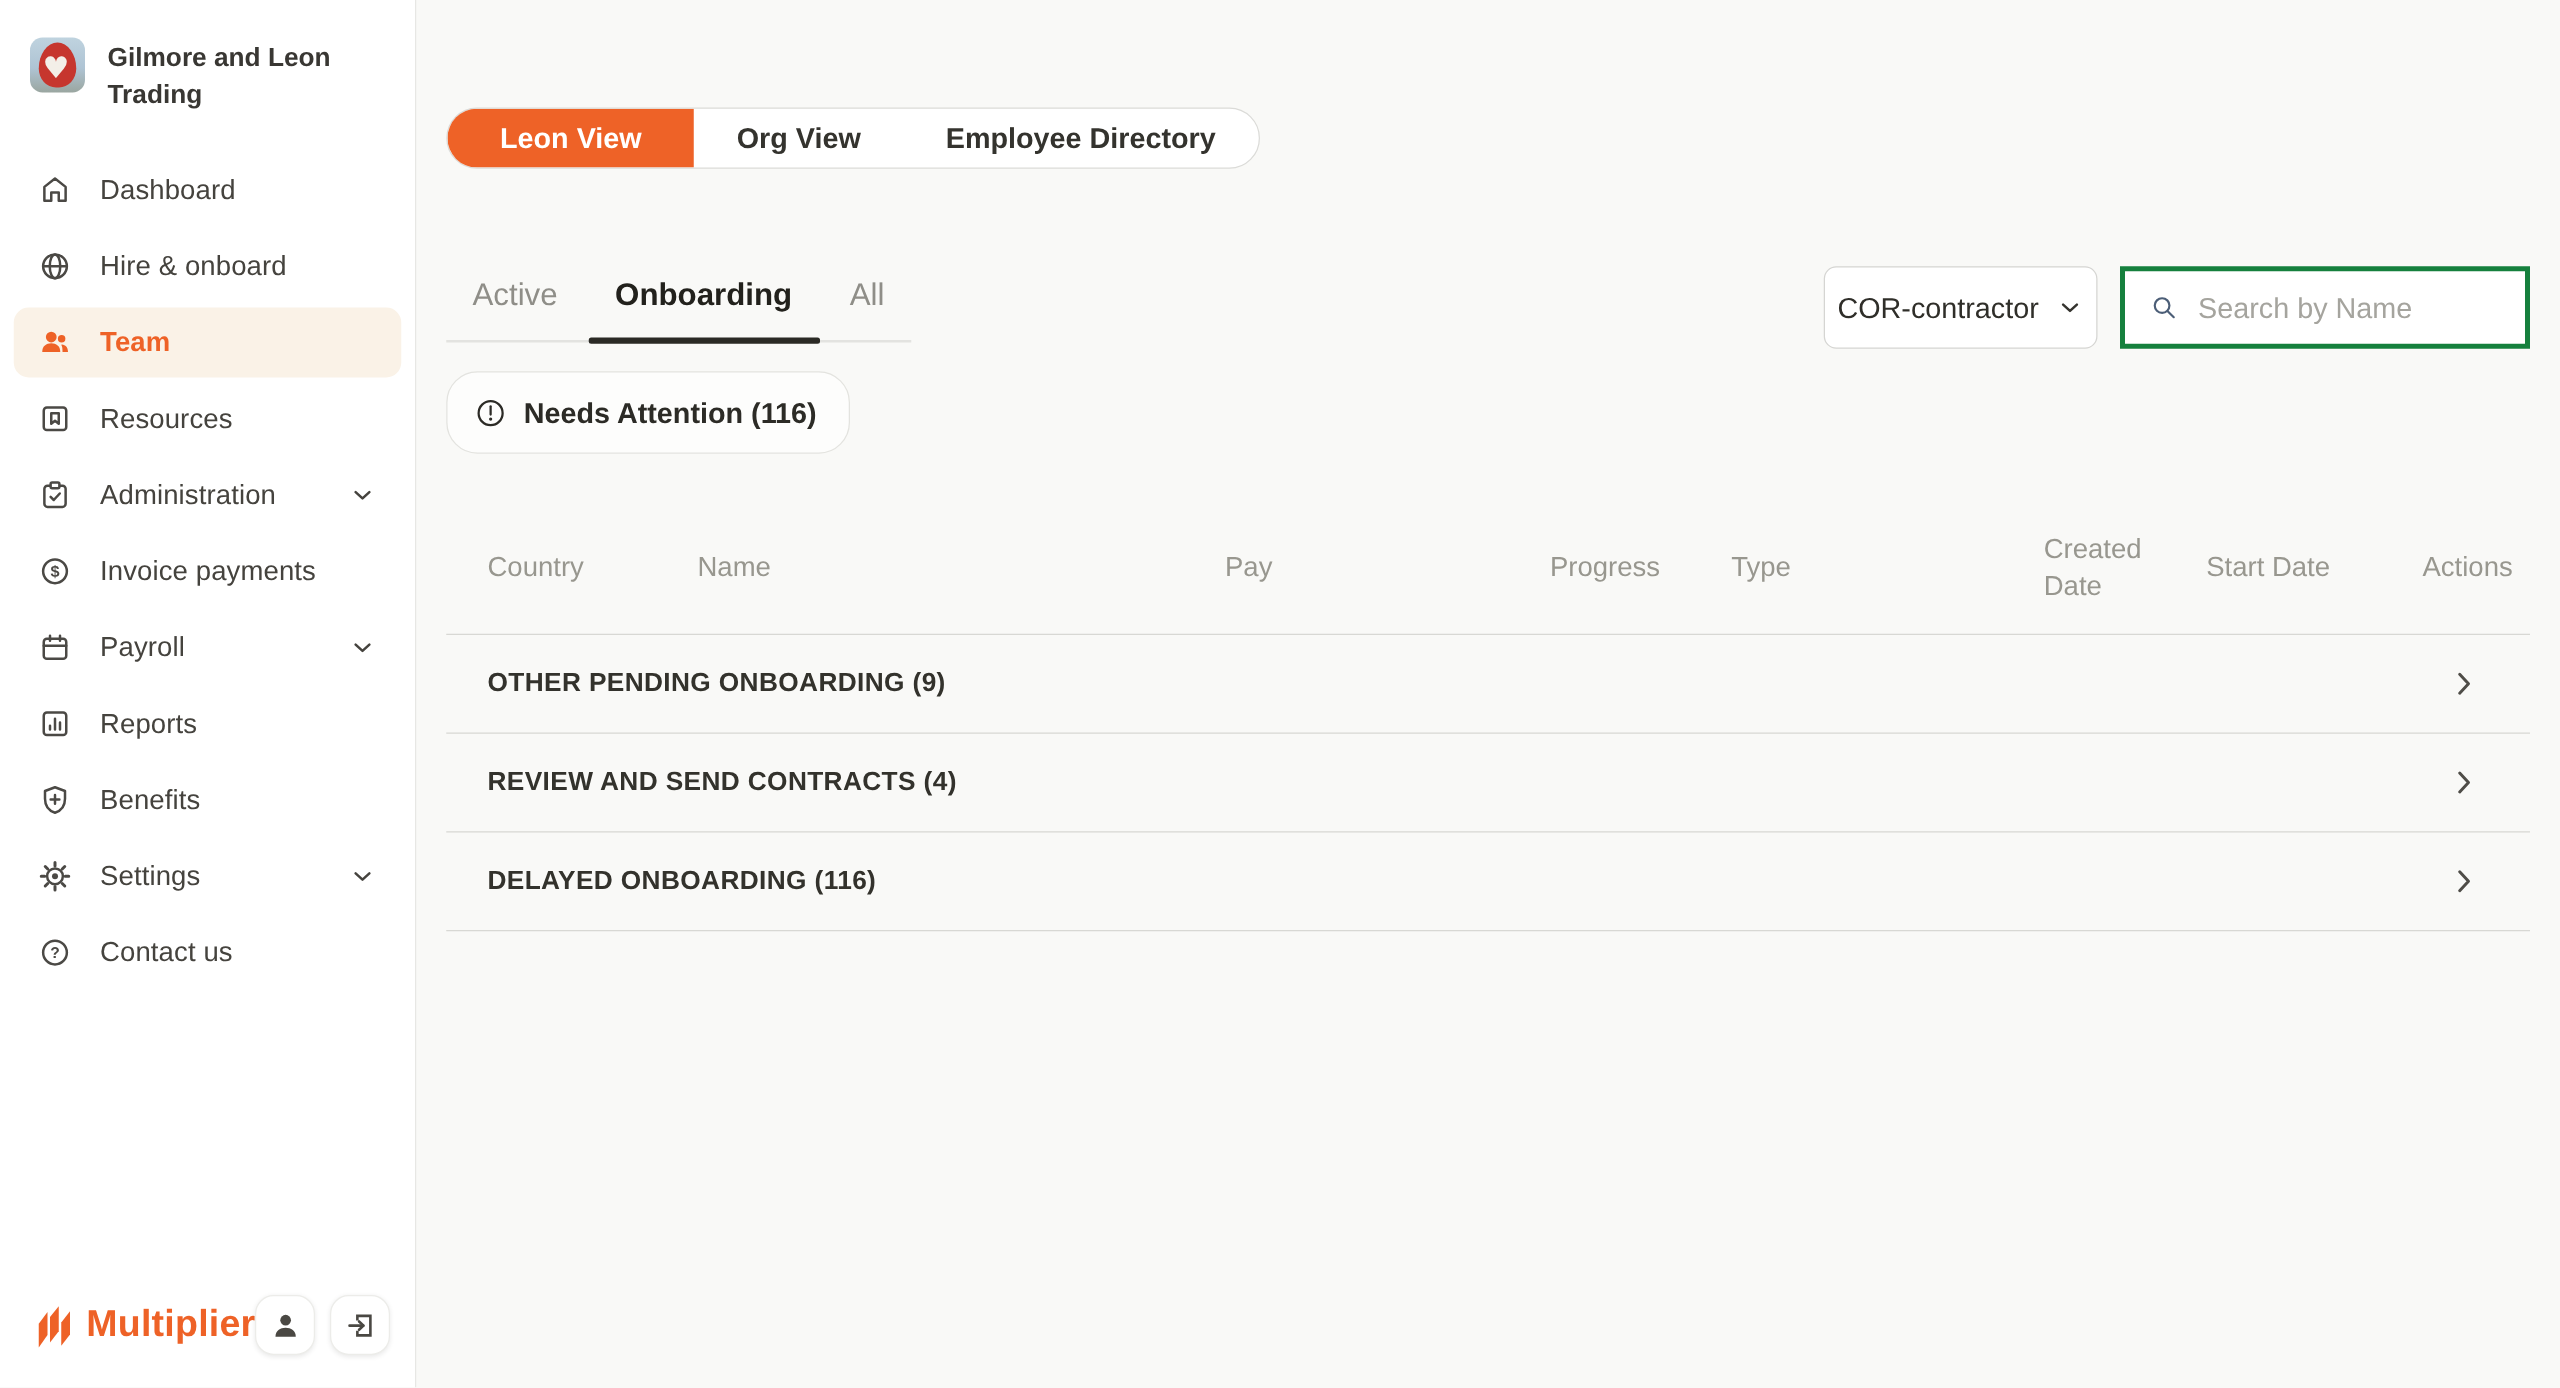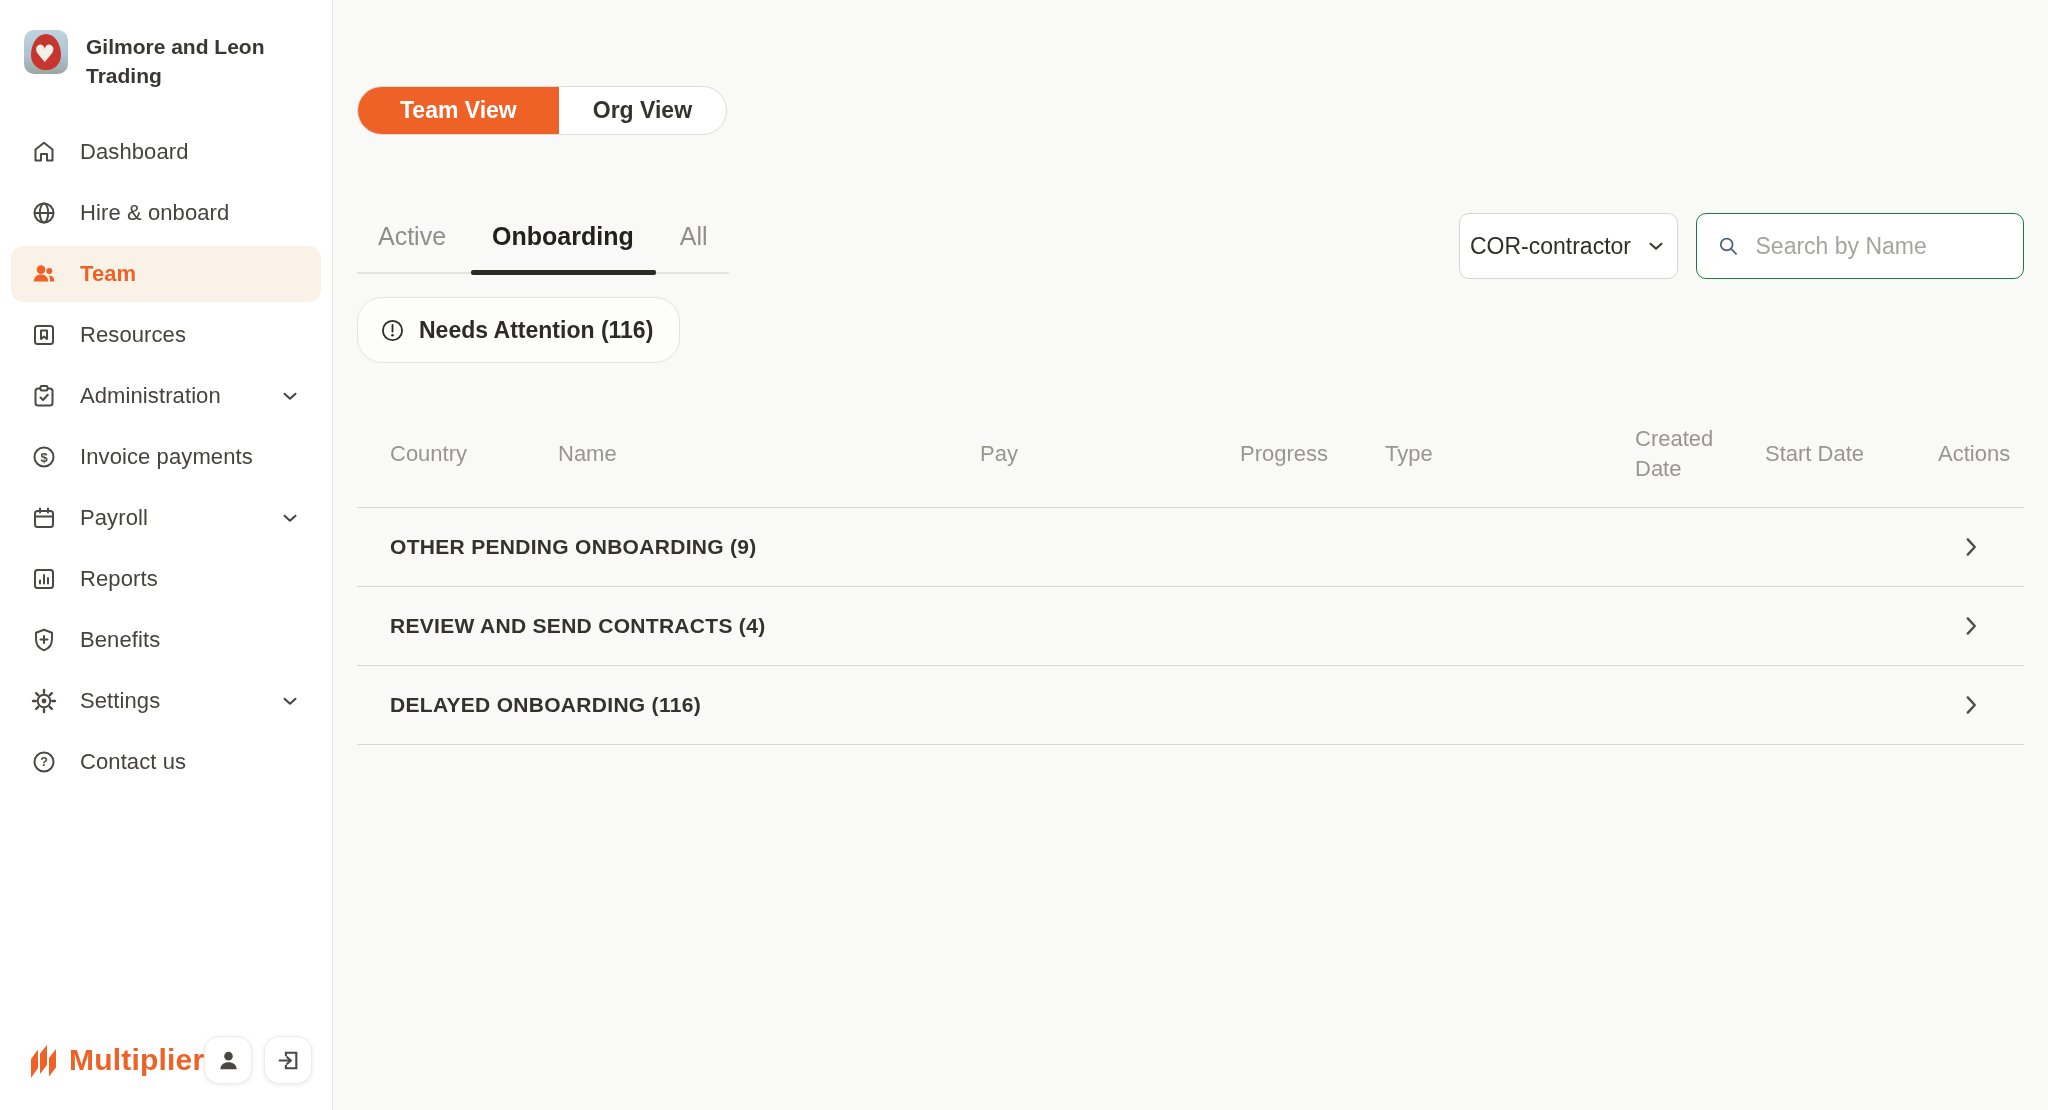--- a/index.html
+++ b/index.html
@@ -71,21 +71,21 @@
     content:""; position:absolute; left:-21px; right:-22px; bottom:-3px; height:5px;
     background:#2B2A25; border-radius:2px;
   }
   .filters { display:flex; gap:18px; }
   .dropdown {
     width:219px; height:66px; border:1px solid #D5D5D2; border-radius:10px; background:#FFFFFF;
     display:flex; align-items:center; justify-content:center; gap:14px; cursor:pointer;
   }
   .dropdown-label { font-size:23px; color:#2F2E29; font-weight:500; }
   .searchbox {
-    width:328px; height:66px; border:1px solid #15803d; border-radius:10px; background:#FFFFFF;
+    width:328px; height:66px; border:4px solid #15803d; border-radius:0; background:#FFFFFF;
     display:flex; align-items:center; padding:0 18px 0 20px; gap:16px;
   }
   .searchbox input {
     border:none; outline:none; background:transparent; font-size:23px; width:100%;
     font-family:"Liberation Sans","DejaVu Sans",sans-serif; color:#2F2E29;
   }
   .searchbox input::placeholder { color:#A5A49E; }
   
   .pill-row { margin-top:18px; }
   .pill {
@@ -267,22 +267,23 @@
           </svg>
       </div>
     </div>
   </div>
 </aside>
 
 <main class="main">
 
   <div class="title-row">
     <div class="segmented">
-      <div class="segment active">Team View</div>
+      <div class="segment active">Leon View</div>
       <div class="segment">Org View</div>
+      <div class="segment">Employee Directory</div>
     </div>
   </div>
 
   <div class="tabs-row">
     <div class="tabs">
       <div class="tab">Active</div>
       <div class="tab active">Onboarding</div>
       <div class="tab">All</div>
     </div>
     <div class="filters">

